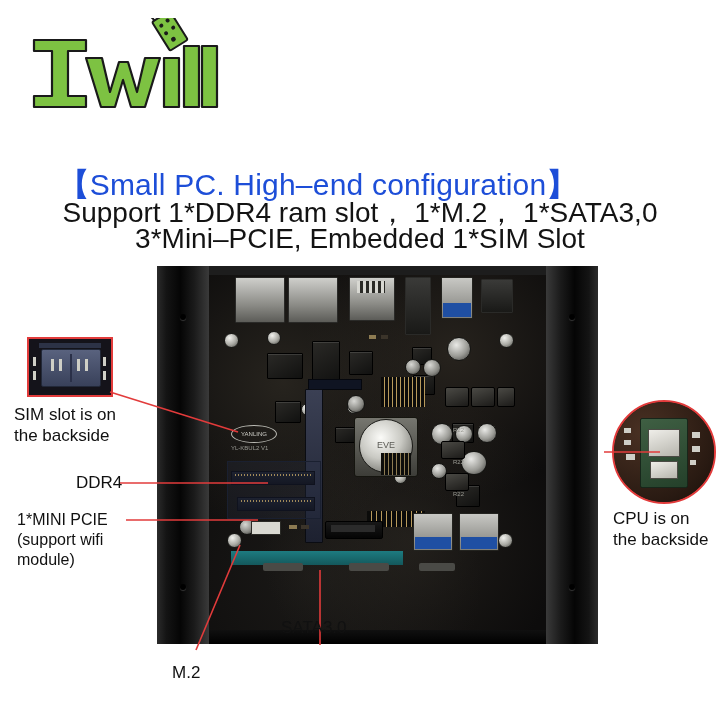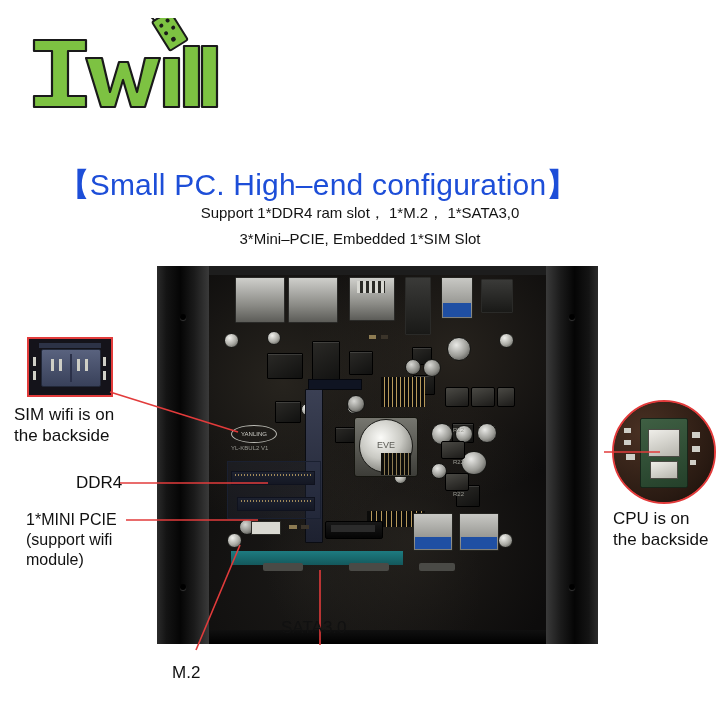--- a/index.html
+++ b/index.html
@@ -22,21 +22,21 @@
     text-align:center;
     font-size:30px;
     color:#1d4ed8;
     letter-spacing:.2px;
     white-space:nowrap;
   }
   .headline .brk{font-weight:bold;font-size:31px;}
   .subtitle{
     position:absolute;left:0;top:200px;width:720px;
     text-align:center;color:#131313;
-    font-size:15px;line-height:26px;
+    font-size:28px;line-height:26px;
     white-space:nowrap;
   }
   .subtitle .l2{display:block;}
 
   
   .photo{
     position:absolute;left:157px;top:266px;width:441px;height:378px;
     background:#0a0a0a;
     overflow:hidden;
   }
@@ -339,27 +339,27 @@
 
       <line x1="196" y1="650" x2="240" y2="545"></line>
 
       <line x1="320" y1="645" x2="320" y2="570"></line>
 
       <line x1="604" y1="452" x2="660" y2="452"></line>
     </g>
   </svg>
 
   <div class="callout-label" style="left:14px;top:404px">
-    <span>SIM wifi is on</span><br>
+    <span>SIM slot is on</span><br>
     <span>the backside</span>
   </div>
 
   <div class="callout-label" style="left:76px;top:472px">DDR4</div>
 
-  <div class="callout-label sm" style="left:26px;top:510px">
+  <div class="callout-label sm" style="left:17px;top:510px">
     <span>1*MINI PCIE</span><br>
     <span>(support wifi</span><br>
     <span>module)</span>
   </div>
 
   <div class="callout-label" style="left:172px;top:662px">M.2</div>
 
   <div class="callout-label" style="left:281px;top:617px">SATA3.0</div>
 
   <div class="callout-label" style="left:613px;top:508px">

